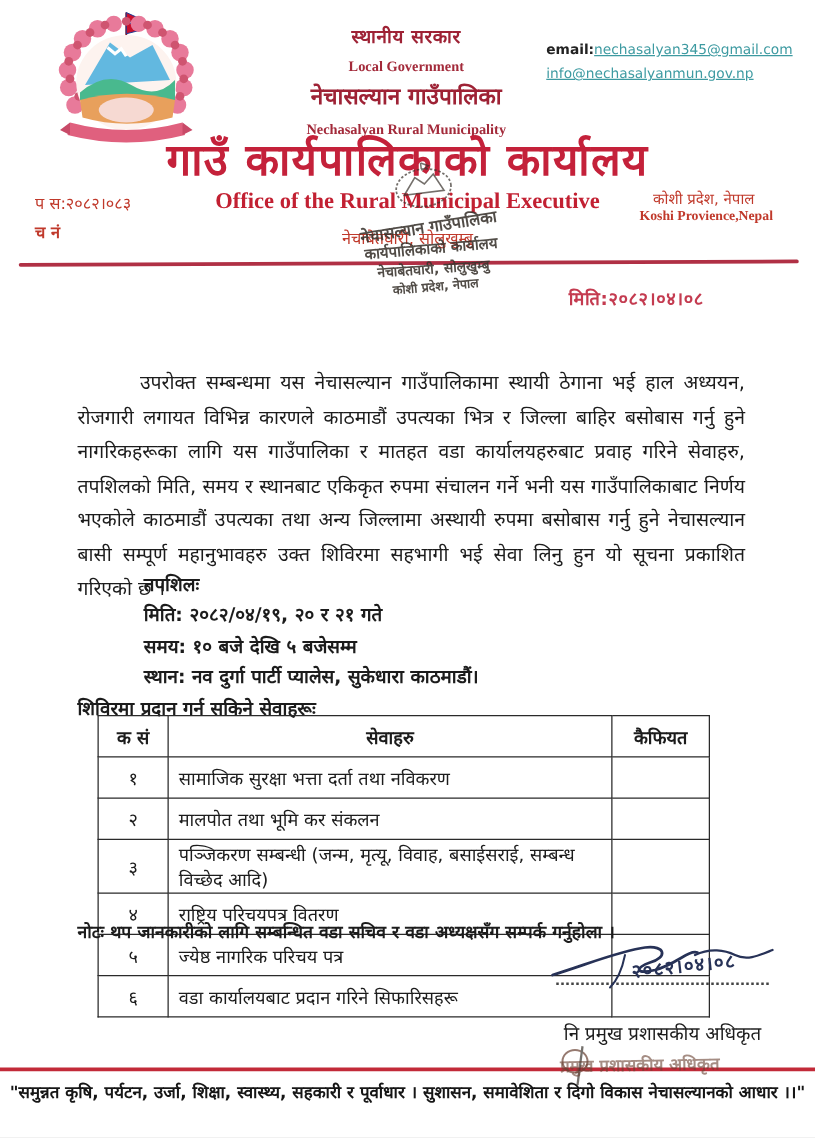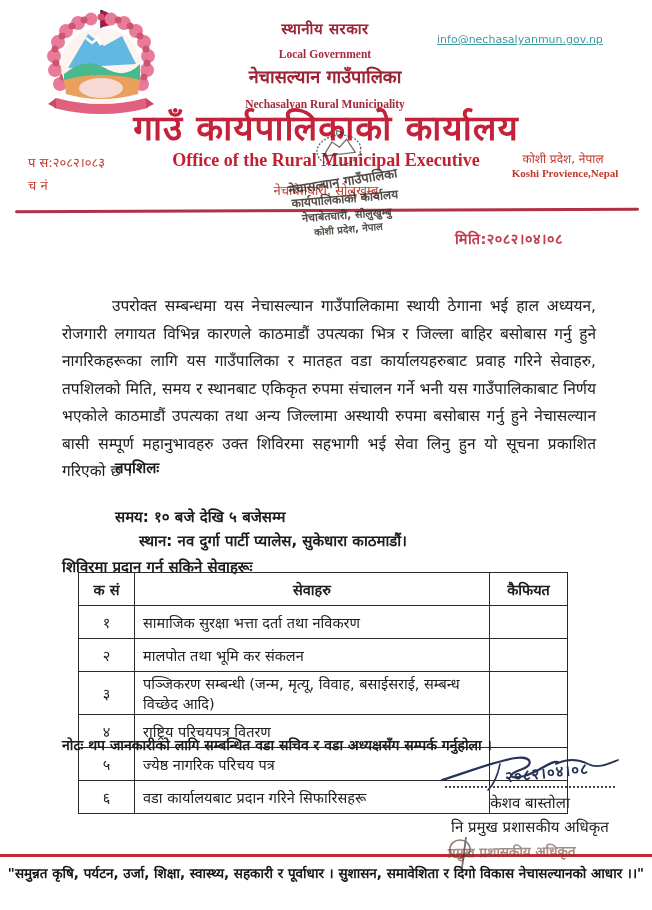--- a/index.html
+++ b/index.html
@@ -18,21 +18,21 @@
   .np-md   { font-size:18px; font-weight:bold; margin-top:4px; }
   .email-block { left:437px; top:30px; width:210px; font-size:11px; line-height:19px; color:#3d9aa1; }
   .email-block .lbl { color:#222; font-weight:bold; }
   .email-link { text-decoration:underline; }
   .big-title { left:0; top:103px; width:652px; text-align:center;
                color:#c4213a; font-size:35px; font-weight:bold; letter-spacing:1px; }
   .office-en { left:0; top:150px; width:652px; text-align:center;
                font-family:"Liberation Serif", serif; font-weight:bold; font-size:18px; color:#c22032; }
   .addr-red  { left:0; top:181px; width:652px; text-align:center; font-size:13px; color:#c0392b; z-index:1; }
   .refno  { left:28px;  top:153px; font-size:13px; color:#c0392b; }
-  .chno   { left:28px;  top:176px; font-size:13px; color:#c0392b; }
+  .chno   { left:28px;  top:176px; font-size:13px; color:#c0392b;font-weight:bold; }
   .provnp { left:498px; top:150px; width:130px; text-align:center; font-size:12px; color:#c0392b; }
   .proven { left:490px; top:167px; width:150px; text-align:center; font-family:"Liberation Serif", serif;
             font-weight:bold; font-size:11px; color:#c0392b; }
   .redline1 { left:15px; top:209px; width:624px; height:3px; background:#b03045; border-radius:2px;
               transform:rotate(-0.25deg); }
   .date-top { left:455px; top:228px; font-size:14.5px; color:#c43b50; font-weight:bold; letter-spacing:.5px; }
 
   
   .stamp { left:258px; top:128px; width:170px; height:112px; transform:rotate(-7deg);
            color:#3a342e; opacity:.88; text-align:center; z-index:2; }
@@ -44,21 +44,21 @@
 
   
   .subject { left:0; top:260px; width:652px; text-align:center; font-size:17.5px; font-weight:bold; }
   .subject span { text-decoration:underline; text-underline-offset:4px; }
   .para { left:62px; top:293px; width:534px; font-size:15.5px; line-height:27.5px;
           text-align:justify; text-indent:50px; color:#1c1c1c; }
   .detail { font-size:15px; color:#1c1c1c; font-weight:bold; }
   .d0 { left:115px; top:457px; }
   .d1 { left:115px; top:481px; }
   .d2 { left:115px; top:506px; }
-  .d3 { left:115px; top:530px;margin-left:24px; }
+  .d3 { left:115px; top:530px; }
   .svc-head { left:62px; top:556px; font-size:15px; font-weight:bold; color:#1c1c1c; }
 
   
   table.svc { position:absolute; left:78px; top:572px; width:490px; border-collapse:collapse;
               font-size:14.5px; color:#1c1c1c; }
   table.svc th, table.svc td { border:1.6px solid #2a2a2a; padding:1px 8px; height:33px; }
   table.svc th { font-weight:bold; text-align:center; }
   td.sn { width:56px; text-align:center; }
   td.remark, th.remark { width:78px; }
 
@@ -139,20 +139,23 @@
 
   <div class="abs hdr-center">
     <div class="np-sm">स्थानीय सरकार</div>
     <div class="en-sm">Local Government</div>
     <div class="np-md">नेचासल्यान गाउँपालिका</div>
     <div class="en-sm">Nechasalyan Rural Municipality</div>
   </div>
 
   <div class="abs email-block">
     <div>
+      <span class="lbl">email:</span><span class="email-link">nechasalyan345@gmail.com</span>
+    </div>
+    <div>
       <span class="email-link">info@nechasalyanmun.gov.np</span>
     </div>
   </div>
 
   <div class="abs office-en">Office of the Rural Municipal Executive</div>
   <div class="abs big-title">गाउँ कार्यपालिकाको कार्यालय</div>
   <div class="abs addr-red">नेचाबेतघारी, सोलुखुम्बु</div>
 
   <div class="abs refno">प स:२०८२।०८३</div>
   <div class="abs chno">च नं</div>
@@ -171,20 +174,21 @@
     <div class="s1">नेचासल्यान गाउँपालिका</div>
     <div class="s2">कार्यपालिकाको कार्यालय</div>
     <div class="s3">नेचाबेतघारी, सोलुखुम्बु</div>
     <div class="s4">कोशी प्रदेश, नेपाल</div>
   </div>
 
 
   <div class="abs para">उपरोक्त सम्बन्धमा यस नेचासल्यान गाउँपालिकामा स्थायी ठेगाना भई हाल अध्ययन, रोजगारी लगायत विभिन्न कारणले काठमाडौं उपत्यका भित्र र जिल्ला बाहिर बसोबास गर्नु हुने नागरिकहरूका लागि यस गाउँपालिका र मातहत वडा कार्यालयहरुबाट प्रवाह गरिने सेवाहरु, तपशिलको मिति, समय र स्थानबाट एकिकृत रुपमा संचालन गर्ने भनी यस गाउँपालिकाबाट निर्णय भएकोले काठमाडौं उपत्यका तथा अन्य जिल्लामा अस्थायी रुपमा बसोबास गर्नु हुने नेचासल्यान बासी सम्पूर्ण महानुभावहरु उक्त शिविरमा सहभागी भई सेवा लिनु हुन यो सूचना प्रकाशित गरिएको छ ।</div>
 
   <div class="abs detail d0">तपशिलः</div>
+  <div class="abs detail d1">मिति: २०८२/०४/१९, २० र २१ गते</div>
   <div class="abs detail d2">समय: १० बजे देखि ५ बजेसम्म</div>
   <div class="abs detail d3">स्थान: नव दुर्गा पार्टी प्यालेस, सुकेधारा काठमाडौं।</div>
 
   <div class="abs svc-head">शिविरमा प्रदान गर्न सकिने सेवाहरूः</div>
 
   <table class="svc">
     <thead>
       <tr>
         <th>क सं</th>
         <th>सेवाहरु</th>
@@ -227,21 +231,20 @@
 
   <div class="abs note">नोटः थप जानकारीको लागि सम्बन्धित वडा सचिव र वडा अध्यक्षसँग सम्पर्क गर्नुहोला ।</div>
 
   <svg class="abs sig-svg" width="185" height="42" viewBox="0 0 185 42">
     <path d="M4,30 C30,22 60,10 78,8 C95,6 96,16 82,20 C70,24 70,30 86,26 C104,21 112,10 120,12" fill="none" stroke="#273257" stroke-width="2.2" stroke-linecap="round"></path>
     <path d="M118,14 C130,8 142,10 150,14 C160,19 170,14 180,10" fill="none" stroke="#273257" stroke-width="1.8" stroke-linecap="round"></path>
     <path d="M62,14 C60,24 56,34 50,40" fill="none" stroke="#273257" stroke-width="1.6" stroke-linecap="round"></path>
   </svg>
   <div class="abs sig-date">२०८२।०४।०८</div>
   <div class="abs sig-dots"></div>
-  <div class="abs sig-name">केशव बास्तोला</div>
   <div class="abs sig-desg">नि प्रमुख प्रशासकीय अधिकृत</div>
 
   <svg class="abs sig-tick" width="30" height="34" viewBox="0 0 30 34">
     <ellipse cx="12" cy="14" rx="10" ry="9" fill="none" stroke="#6b4334" stroke-width="1.6"></ellipse>
     <line x1="18" y1="2" x2="14" y2="33" stroke="#3a342e" stroke-width="1.8"></line>
   </svg>
   <div class="abs sig-stamp">प्रमुख प्रशासकीय अधिकृत</div>
 
   <div class="abs redline2"></div>
   <div class="abs footer">"समुन्नत कृषि, पर्यटन, उर्जा, शिक्षा, स्वास्थ्य, सहकारी र पूर्वाधार । सुशासन, समावेशिता र दिगो विकास नेचासल्यानको आधार ।।"</div>

